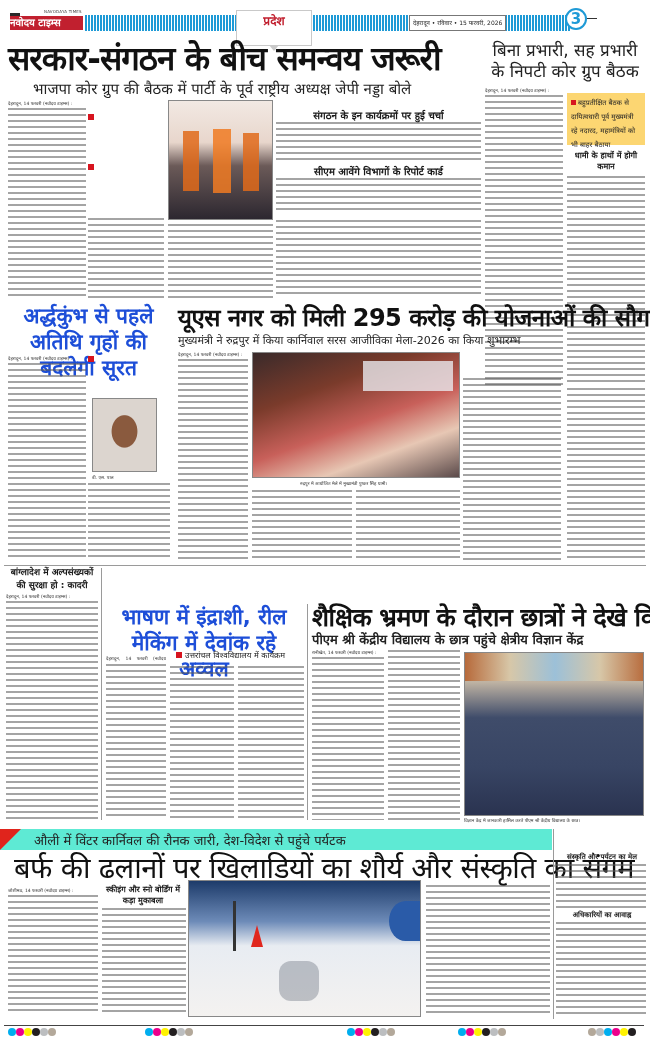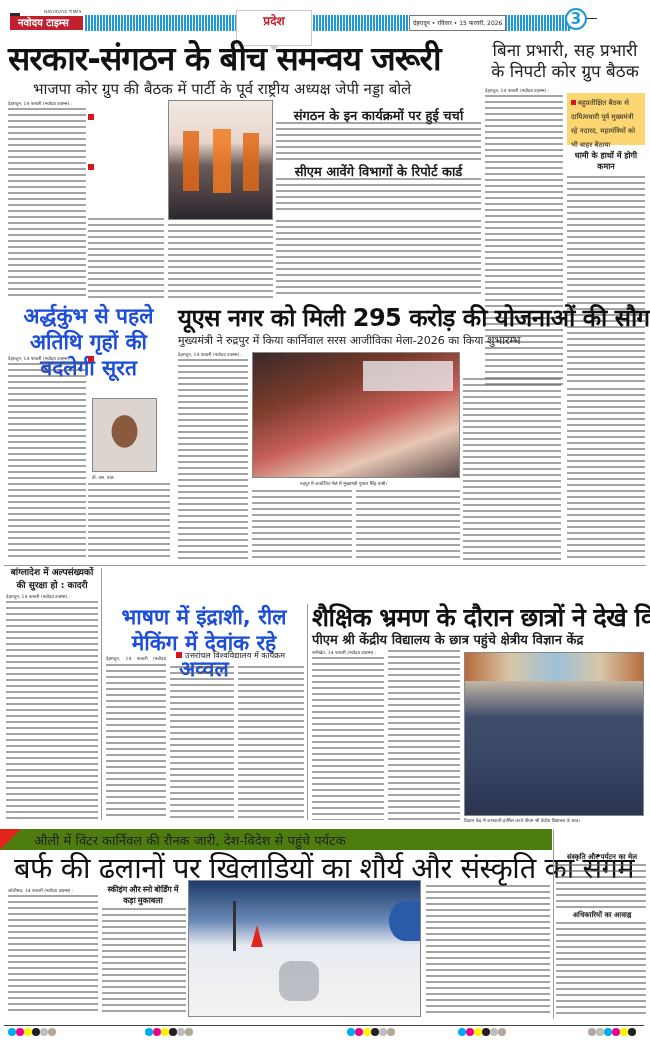--- a/index.html
+++ b/index.html
@@ -5,21 +5,21 @@
   * { box-sizing: border-box; margin: 0; padding: 0; }
   html, body { width: 650px; height: 1043px; background: #ffffff; overflow: hidden; }
   body { font-family: "DejaVu Sans", sans-serif; color: #1a1a1a; position: relative; }
 
   .abs { position: absolute; }
 
   
   .mast { position: absolute; left: 0; top: 0; width: 650px; height: 42px; }
   .mast-tiny { position: absolute; left: 44px; top: 9px; font-size: 4px; color: #444; letter-spacing: 0.2px; }
   .mast-logo-corner { position: absolute; left: 10px; top: 13px; width: 10px; height: 10px; background: #2a2a2a; }
-  .mast-logo { position: absolute; left: 10px; top: 16px; width: 73px; height: 14px; background: #c1202f; color: #fff; font-size: 10px; font-weight: bold; line-height: 14px; padding-left: 8px; white-space: nowrap; overflow: hidden; }
+  .mast-logo { position: absolute; left: 10px; top: 16px; width: 73px; height: 14px; background: #c1202f; color: #fff; font-size: 10px; font-weight: bold; line-height: 14px; white-space: nowrap; overflow: hidden; }
   .mast-stripe { position: absolute; left: 85px; top: 15px; width: 485px; height: 16px;
     background: repeating-linear-gradient(90deg, #1e9ad6 0 2px, #ffffff 2px 3px); }
   .mast-section { position: absolute; left: 236px; top: 10px; width: 76px; height: 36px; background: #fff; border: 1px solid #c9c9c9; text-align: center; color: #c1202f; font-weight: bold; font-size: 12px; line-height: 20px; }
   .mast-section::after { content: ""; position: absolute; left: 32px; bottom: -6px; border-left: 5px solid transparent; border-right: 5px solid transparent; border-top: 6px solid #c9c9c9; }
   .mast-date { position: absolute; left: 409px; top: 15px; height: 16px; background: #fff; border: 1px solid #777; font-size: 6px; line-height: 14px; padding: 0 3px; white-space: nowrap; color: #222; }
   .mast-pagenum { position: absolute; left: 565px; top: 8px; width: 22px; height: 22px; border-radius: 50%; background: #fff; border: 2px solid #1e9ad6; color: #1e9ad6; font-size: 15px; font-weight: bold; text-align: center; line-height: 18px; }
   .mast-tail { position: absolute; left: 587px; top: 18px; width: 10px; height: 1px; background: #333; }
 
   
   .h-main { font-size: 33px; font-weight: bold; letter-spacing: -1px; line-height: 38px; white-space: nowrap; color: #111; }
@@ -34,23 +34,23 @@
   .vline { position: absolute; width: 1px; background: #9a9a9a; }
   .hline { position: absolute; height: 1px; background: #9a9a9a; }
 
   .bullet-box { font-size: 9.5px; line-height: 14px; color: #222; }
   .bullet-box .b { display: inline-block; width: 6px; height: 6px; background: #d7141f; margin-right: 3px; }
 
   .photo { position: absolute; overflow: hidden; border: 1px solid #888; }
   .caption { font-size: 4.5px; color: #333; line-height: 6px; white-space: nowrap; overflow: hidden; }
 
   .callout-yellow { position: absolute; background: #fcd672; font-size: 10px; line-height: 14px; color: #222; padding: 2px 4px; }
-  .subhead { font-size: 13px; font-weight: bold; text-align: center; line-height: 12px; }
-
-  .pink-band { position: absolute; left: 0; top: 829px; width: 552px; height: 21px; background: #4d7c0f; }
+  .subhead { font-size: 10px; font-weight: bold; text-align: center; line-height: 12px; }
+
+  .pink-band { position: absolute; left: 0; top: 829px; width: 552px; height: 21px; background: #5eead4; }
   .pink-band .tri { position: absolute; left: 0; top: 0; width: 0; height: 0; border-top: 21px solid #e0241c; border-right: 21px solid transparent; }
   .pink-band .label { position: absolute; left: 34px; top: 2px; font-size: 13px; color: #222; white-space: nowrap; }
 
   .reg-bar { position: absolute; left: 0; top: 1021px; width: 650px; height: 22px; }
   .reg-line { position: absolute; left: 4px; top: 4px; width: 640px; height: 1px; background: #444; }
   .dot { position: absolute; top: 7px; width: 8px; height: 8px; border-radius: 50%; }
 </style>
 </head>
 <body>
 
@@ -151,21 +151,21 @@
 </div>
 <div class="abs caption" style="left:464px; top:818px; width:180px;">विज्ञान केंद्र में जानकारी हासिल करते पीएम श्री केंद्रीय विद्यालय के छात्र।</div>
 
 <div class="pink-band">
   <div class="tri"></div>
   <div class="label">औली में विंटर कार्निवल की रौनक जारी, देश-विदेश से पहुंचे पर्यटक</div>
 </div>
 <div class="abs h-main" style="left:14px; top:850px; font-size:29px; font-weight:normal; line-height:36px; letter-spacing:-0.5px;">बर्फ की ढलानों पर खिलाड़ियों का शौर्य और संस्कृति का संगम</div>
 <div class="abs txt" style="left:8px; top:888px; width:90px; height:6px;">जोशीमठ, 14 फरवरी (नवोदय टाइम्स) :</div>
 <div class="abs lines" style="left:8px; top:895px; width:90px; height:120px;"></div>
-<div class="abs subhead" style="left:102px; top:884px; width:82px; font-size:8px; line-height:11px;font-family:Liberation Serif, serif;">स्कीइंग और स्नो बोर्डिंग में कड़ा मुकाबला</div>
+<div class="abs subhead" style="left:102px; top:884px; width:82px; font-size:8px; line-height:11px;">स्कीइंग और स्नो बोर्डिंग में कड़ा मुकाबला</div>
 <div class="abs lines" style="left:102px; top:908px; width:84px; height:108px;"></div>
 <div class="photo" style="left:188px; top:880px; width:233px; height:137px; background: linear-gradient(180deg, #1d3b6a 0%, #6d8bb8 30%, #e8ecf2 48%, #f4f2f0 100%);">
   <div class="abs" style="left:44px; top:20px; width:3px; height:50px; background:#333;"></div>
   <div class="abs" style="left:62px; top:44px; width:0; height:0; border-left:6px solid transparent; border-right:6px solid transparent; border-bottom:22px solid #e0261e;"></div>
   <div class="abs" style="left:90px; top:80px; width:40px; height:40px; background:#5a6270; opacity:.35; border-radius:30%;"></div>
   <div class="abs" style="left:200px; top:20px; width:33px; height:40px; background:#2a5ba8; border-radius:50% 0 0 50%;"></div>
 </div>
 <div class="abs lines" style="left:426px; top:885px; width:124px; height:130px;"></div>
 <div class="vline" style="left:553px; top:829px; height:190px;"></div>
 <div class="abs subhead" style="left:556px; top:852px; width:92px; font-size:7px; line-height:10px;">संस्कृति और पर्यटन का मेल</div>

